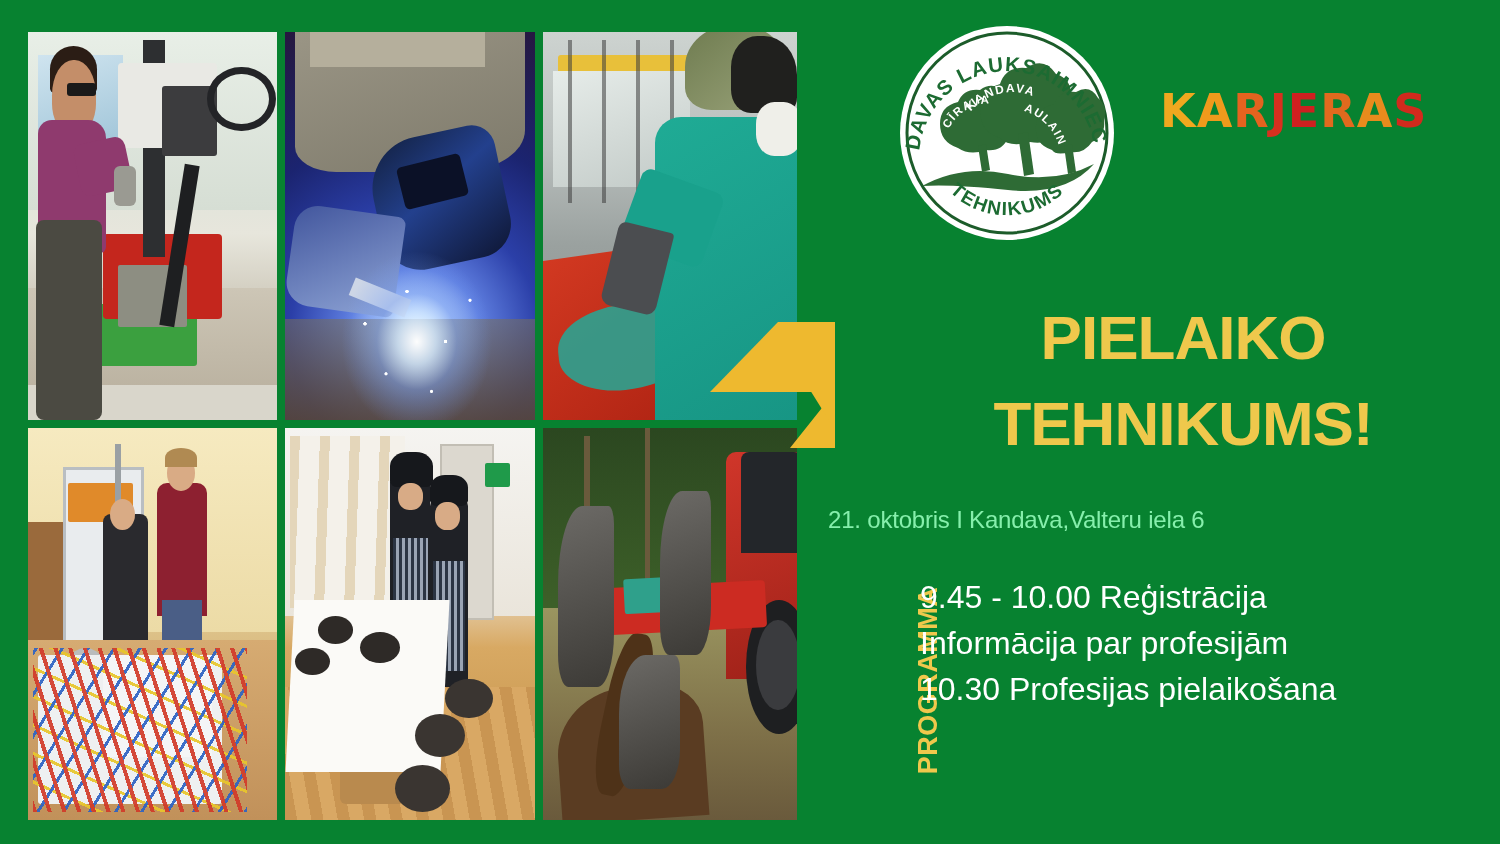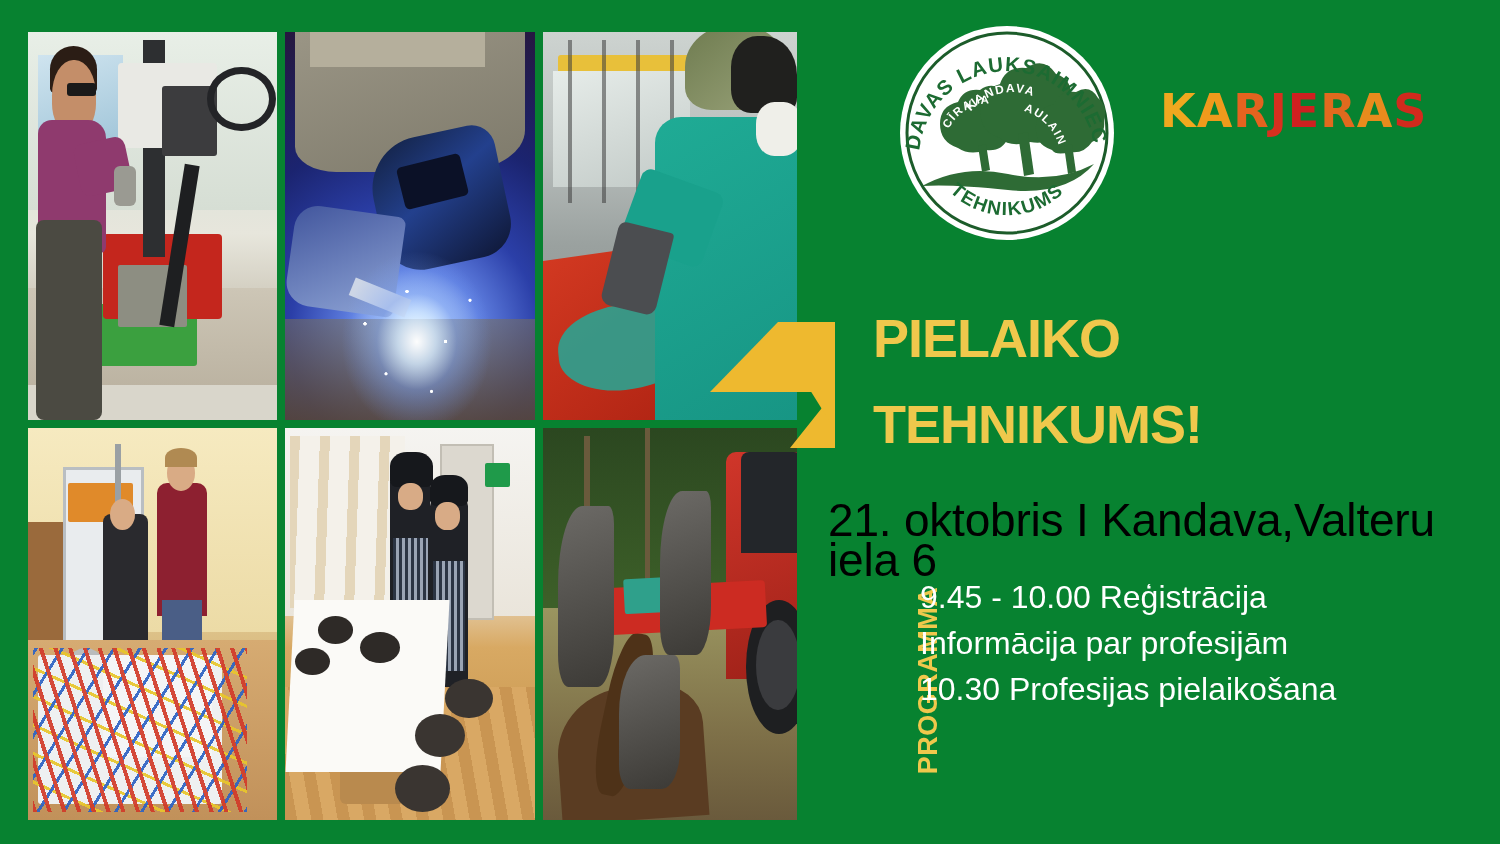--- a/index.html
+++ b/index.html
@@ -157,25 +157,25 @@
   
   .emblem { position:absolute; }
 
   
   .karjeras { position:absolute; left:1160px; top:85px; width:340px;
               font-weight:900; font-size:46px; letter-spacing:1px; line-height:52px;
               font-family:"DejaVu Sans", sans-serif; }
   .karjeras span { display:inline-block; }
 
   .headline { position:absolute; left:873px; top:295px; width:620px;
-              color:#efc84c; font-weight:bold; font-size:54px; line-height:86px;
-              letter-spacing:-1px; font-family:"Liberation Sans", sans-serif; }
+              color:#efc84c; font-weight:bold; font-size:62px; line-height:86px;
+              letter-spacing:-1px; font-family:"Liberation Sans", sans-serif;text-align:center; }
 
   .dateline { position:absolute; left:828px; top:500px; width:660px;
-              color:#000000; font-size:46px; line-height:40px; letter-spacing:-.2px; }
+              color:#86efac; font-size:24px; line-height:40px; letter-spacing:-.2px; }
 
   .programblock { position:absolute; left:860px; top:570px; width:620px; height:250px; }
   .progLabel { position:absolute; left:-47px; top:95px; width:230px;
                transform: rotate(-90deg);
                color:#efc84c; font-weight:bold; font-size:27px; letter-spacing:.5px;
                text-align:center; }
   .progList { position:absolute; left:60px; top:4px; width:560px;
               color:#ffffff; font-size:32px; line-height:46px; }
   .progList .row { white-space:pre; }
 

